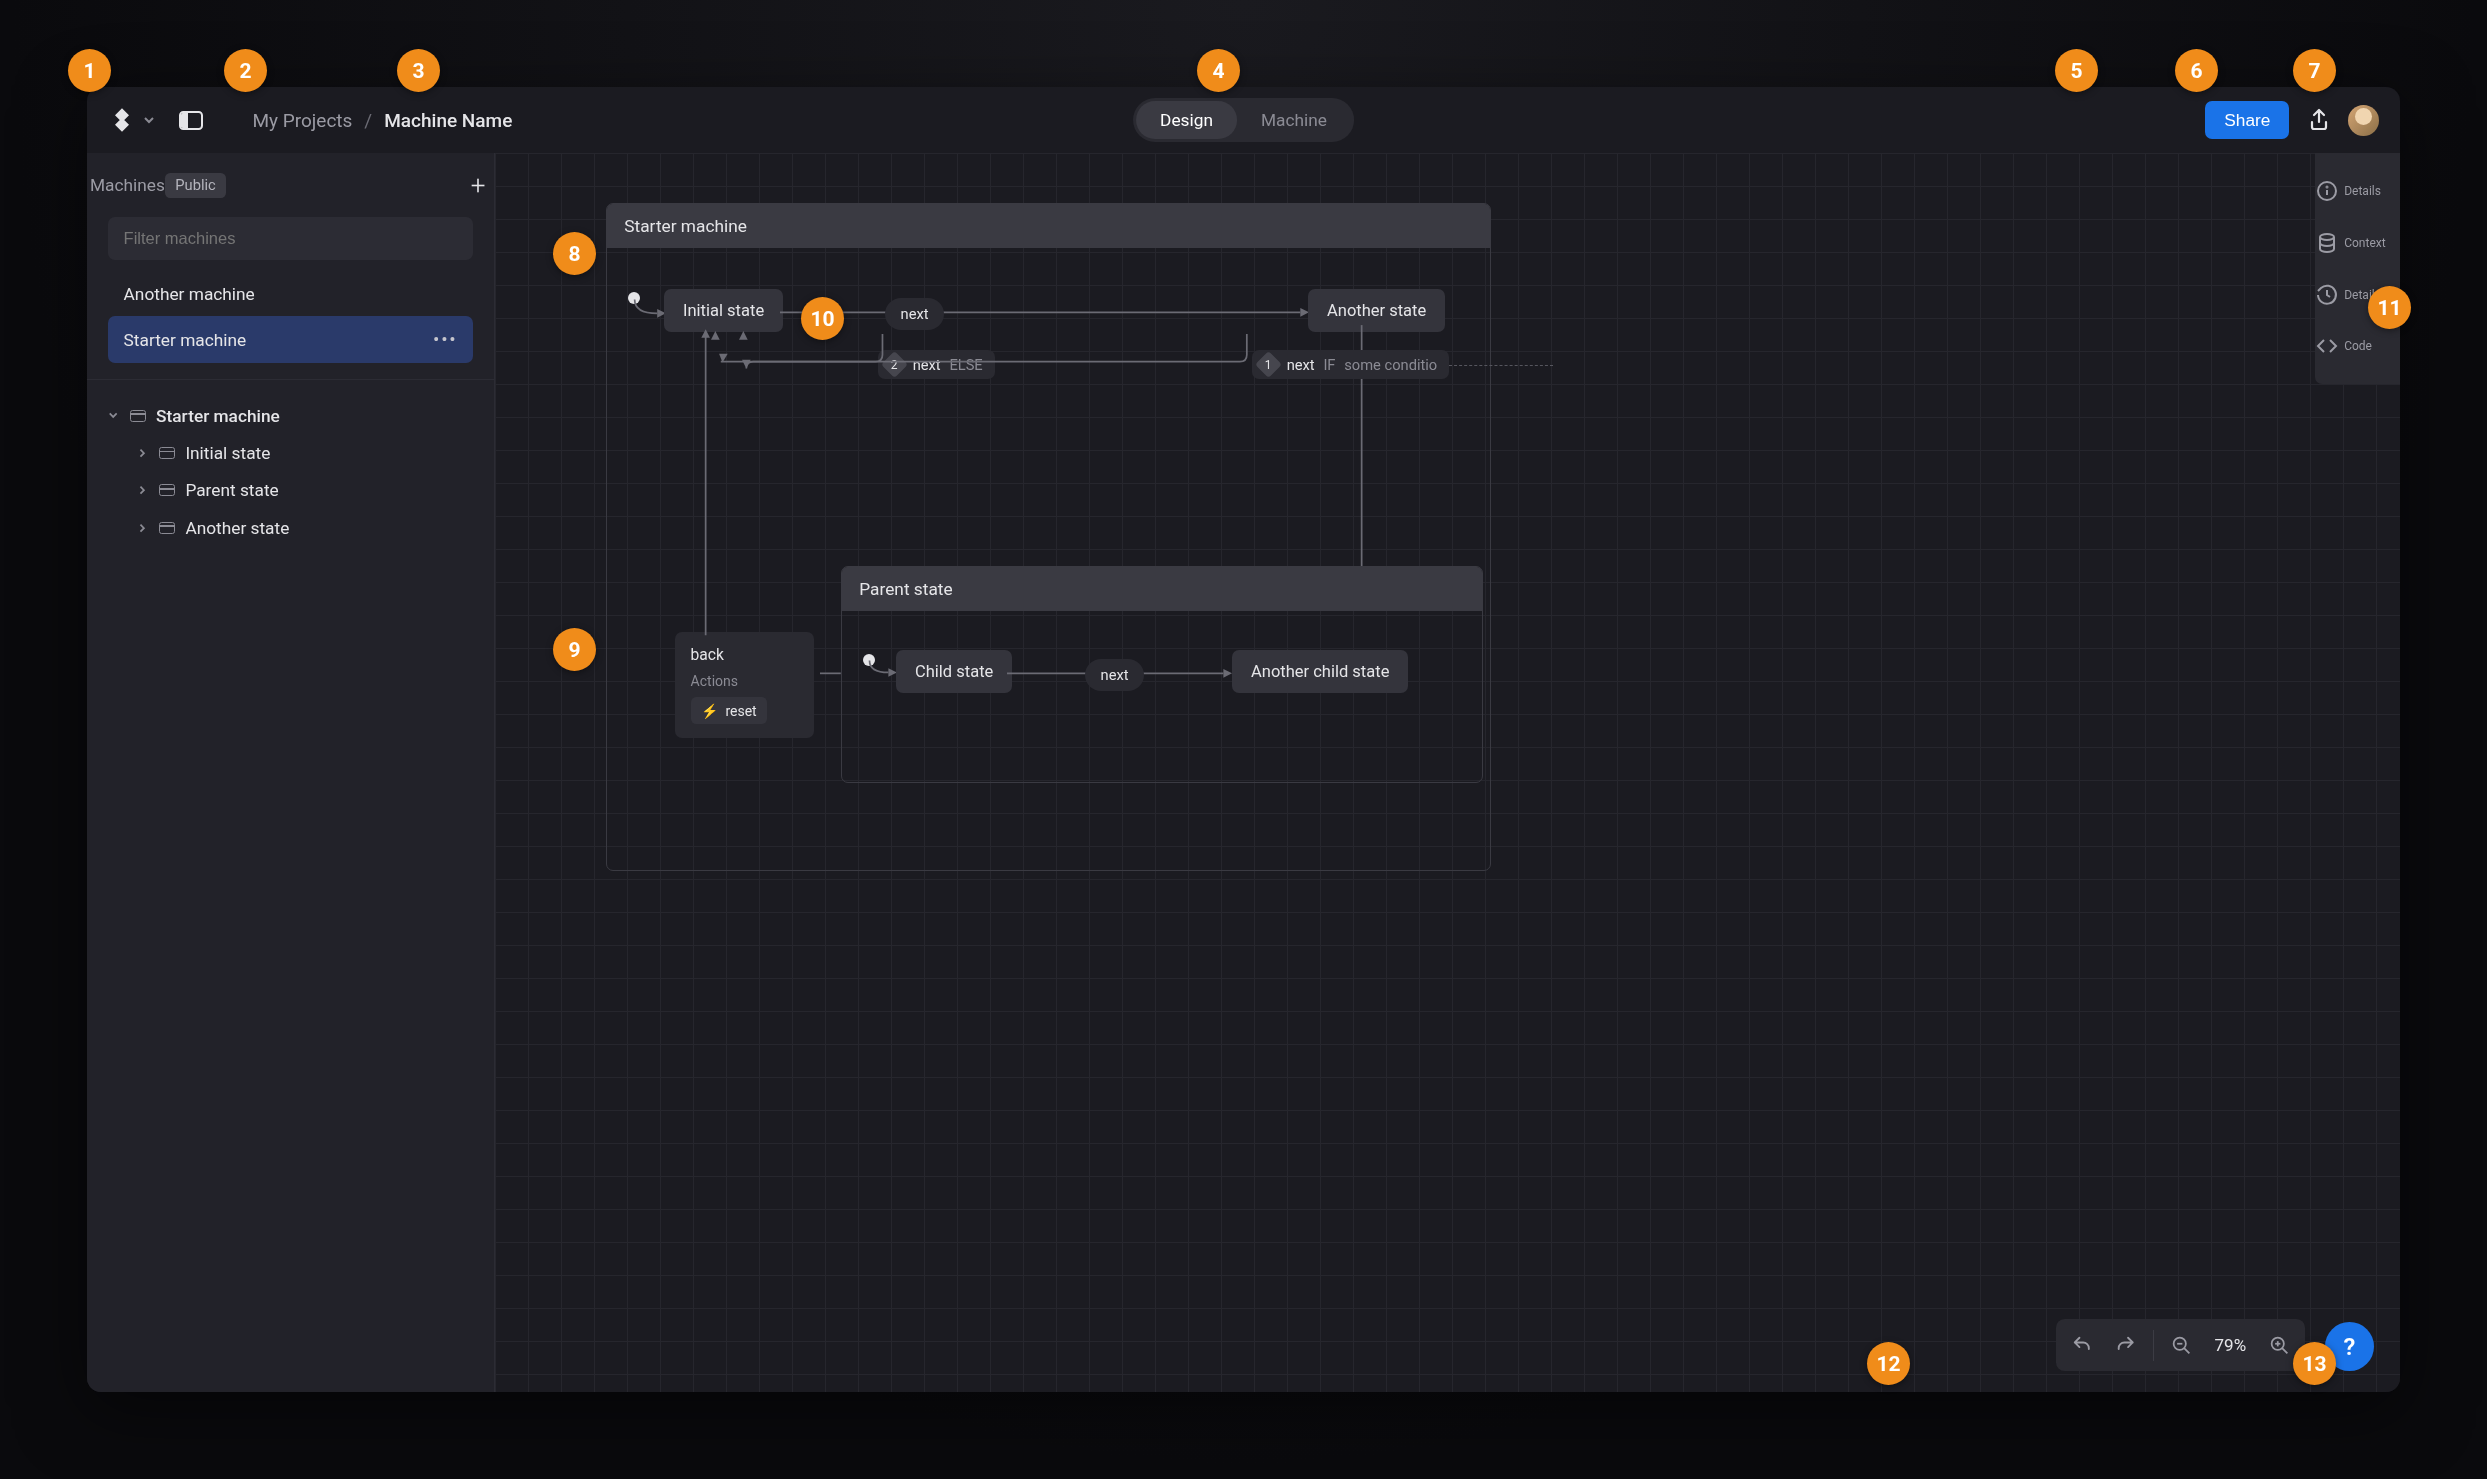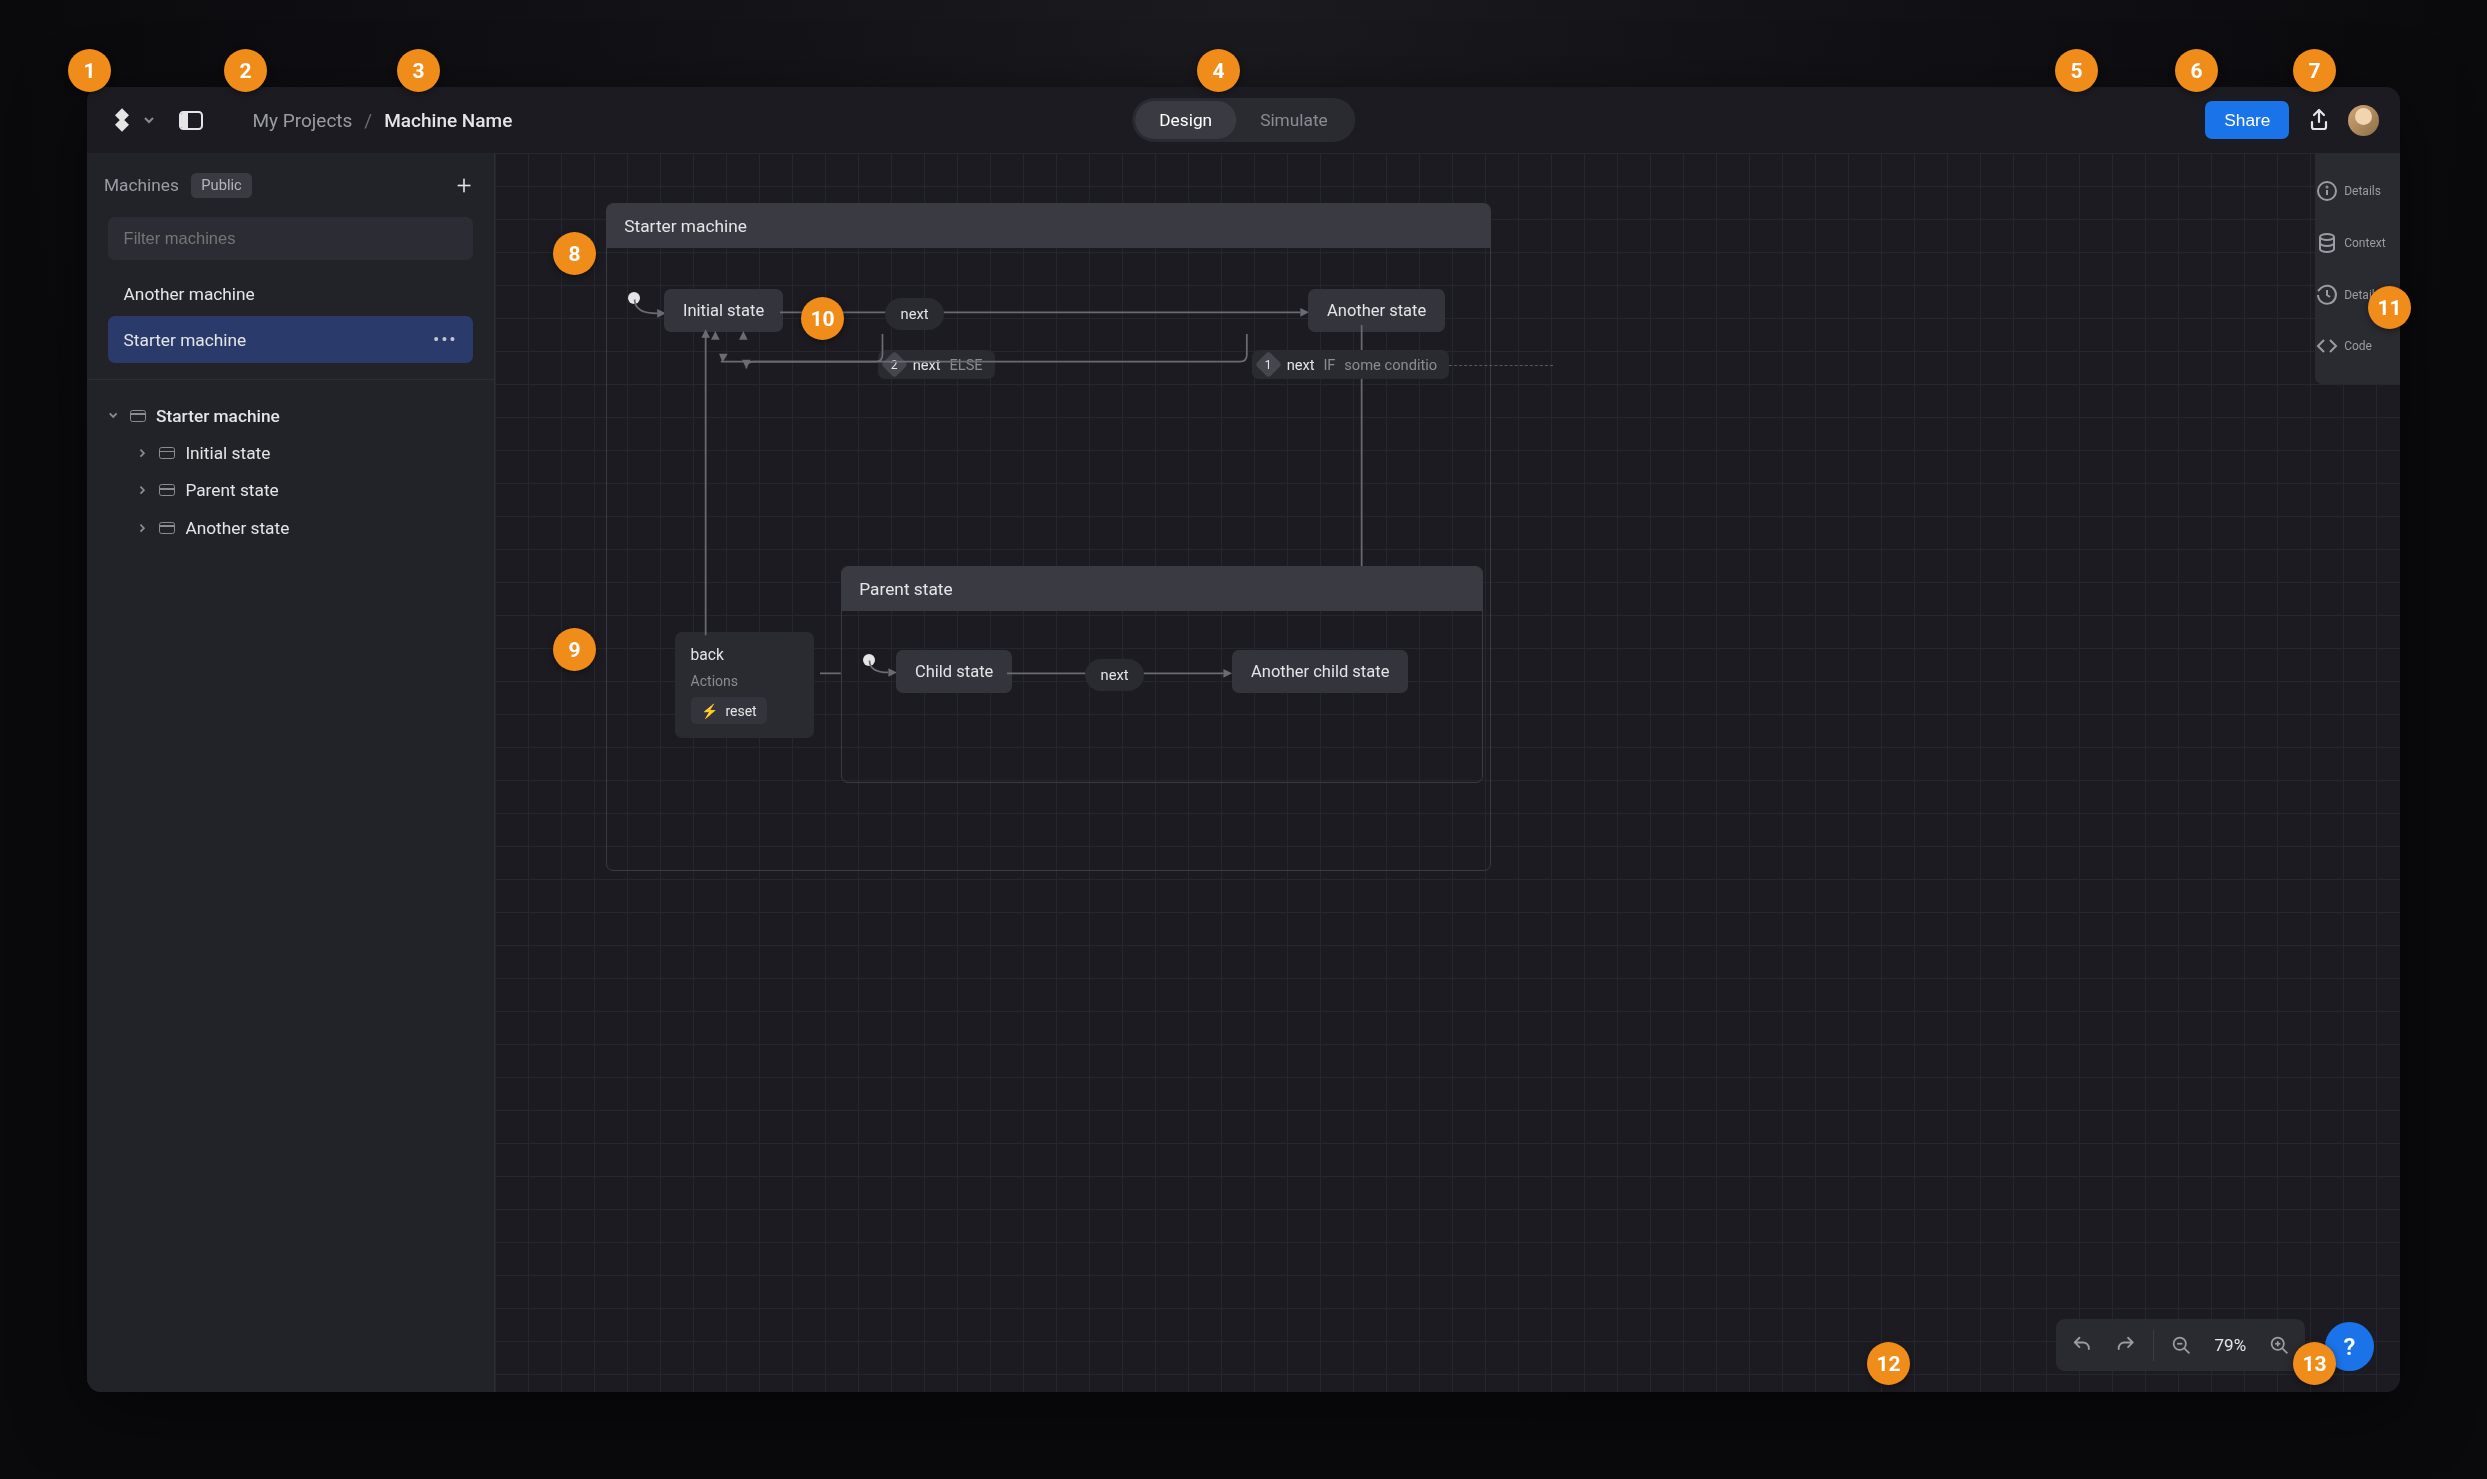--- a/index.html
+++ b/index.html
@@ -57,21 +57,21 @@
   .export-icon { width: 24px; height: 24px; cursor: pointer; color: #e5e5e8; }
   .avatar { width: 31px; height: 31px; border-radius: 50%; background: linear-gradient(135deg,#d4a574,#8b6f47); cursor: pointer; position: relative; overflow: hidden; }
   .avatar::after { content:""; position:absolute; top:3.5px; left:7px; width:17.3px; height:17.3px; background:#f0d5b0; border-radius:50%; }
 
   .body { flex: 1; display: flex; min-height: 0; }
 
   .sidebar {
     width: 408px; background: #222229; display: flex; flex-direction: column;
     border-right: 0.9px solid #2c2c34; border-bottom-left-radius: 14px;
   }
-  .sb-header { padding: 19px 17px 14px; display: flex; align-items: center; gap: 12px; }
+  .sb-header { padding: 19px 3px 14px; display: flex; align-items: center; }
   .sb-title { font-size: 17.3px; color: #9b9ba4; }
   .sb-badge { background: #3a3a42; color: #b5b5bd; padding: 3.5px 10.4px; border-radius: 5.2px; font-size: 14.7px; }
   .sb-add { margin-left: auto; width: 26px; height: 26px; cursor: pointer; color: #e5e5e8; display:flex;align-items:center;justify-content:center; font-size: 26px; font-weight: 300; }
   .sb-filter {
     margin: 5.2px 21px 12px; background: #2c2c34; border: none; color: #9b9ba4;
     padding: 12px 15.6px; border-radius: 7px; font-size: 16.5px; width: calc(100% - 42px);
   }
   .sb-list { padding: 0 21px 15.6px; }
   .sb-item {
     padding: 12px 15.6px; border-radius: 7px; font-size: 17.3px; color: #e5e5e8;
@@ -193,21 +193,21 @@
         </svg>
     </div>
     <div class="sidebar-toggle-icon"></div>
     <div class="breadcrumbs">
       <span class="crumb-parent">My Projects</span>
       <span class="crumb-sep">/</span>
       <span class="crumb-current">Machine Name</span>
     </div>
     <div class="center-tabs">
       <div class="center-tab active">Design</div>
-      <div class="center-tab">Simulate</div>
+      <div class="center-tab">Machine</div>
     </div>
     <div class="header-right">
       <button class="share-btn">Share</button>
       <svg class="export-icon" viewBox="0 0 24 24">
         <path d="M12 3 L12 14 M7 7 L12 2 L17 7 M5 14 v5 a2 2 0 0 0 2 2 h10 a2 2 0 0 0 2 -2 v-5" stroke="currentColor" stroke-width="2.2" fill="none" stroke-linecap="round" stroke-linejoin="round"></path>
       </svg>
       <div class="avatar"></div>
     </div>
   </div>
 

